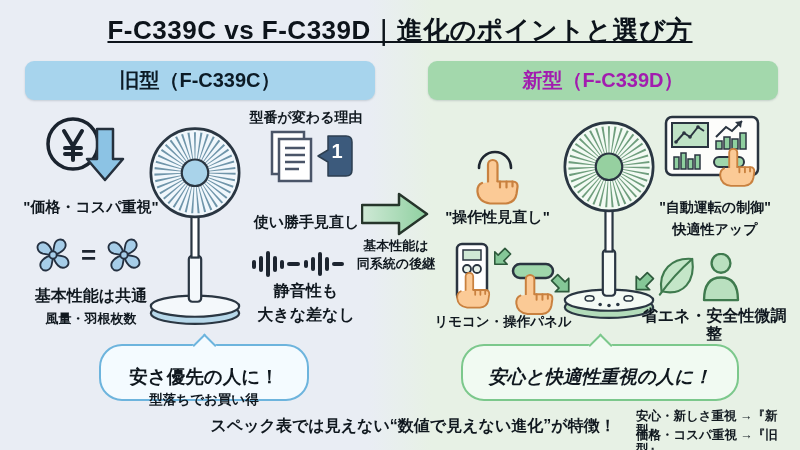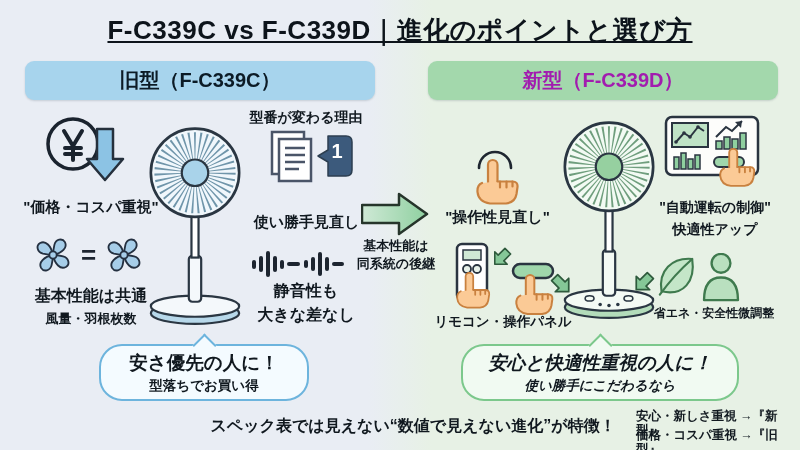--- a/index.html
+++ b/index.html
@@ -9,21 +9,21 @@
     color:#10181f;}
   .abs{position:absolute;}
   .ctr{text-align:center;}
   .page-title{top:13px;left:0;width:800px;font-size:26px;font-weight:800;letter-spacing:.5px;color:#0d141b;text-decoration:underline;}
   .panel-header{top:61px;width:350px;height:39px;border-radius:9px;display:flex;align-items:center;justify-content:center;
     font-size:20px;font-weight:800;color:#0c1b26;box-shadow:0 1px 2px rgba(40,60,80,.18);}
   .hdr-old{left:25px;background:#a7d4ed;}
   .hdr-new{left:428px;background:#a3d8ac;color:#a21caf;}
   .lbl{font-weight:800;line-height:1.15;}
   
-  .bubble{border-radius:23px;text-align:center;padding-top:4px;box-sizing:border-box;}
+  .bubble{border-radius:23px;text-align:center;padding-top:18px;box-sizing:border-box;}
   .bubble-old{left:99px;top:344px;width:210px;height:57px;background:#f4fbff;border:2.5px solid #6db4dd;}
   .bubble-new{left:461px;top:344px;width:278px;height:57px;background:#f1faf2;border:2.5px solid #7cc88c;font-style:italic;}
   .tail{position:absolute;top:-9px;left:50%;margin-left:-8px;width:15px;height:15px;transform:rotate(45deg);}
   .tail-old{background:#f4fbff;border-left:2.5px solid #6db4dd;border-top:2.5px solid #6db4dd;}
   .tail-new{background:#f1faf2;border-left:2.5px solid #7cc88c;border-top:2.5px solid #7cc88c;}
   .bubble-title{font-size:18.5px;font-weight:800;}
   .bubble-sub{font-size:13.5px;font-weight:600;margin-top:2px;}
   
   .wave{display:flex;align-items:center;gap:3.5px;height:30px;}
   .wave i{display:block;width:3.6px;background:#1d2530;border-radius:2px;}
@@ -214,30 +214,29 @@
   <div class="abs lbl ctr" style="left:424px;top:314px;width:158px;font-size:13.5px">リモコン・操作パネル</div>
 
   <svg class="abs" style="left:653px;top:250px" width="46" height="52" viewBox="0 0 54 56">
     <path d="M46 8 C 22 6 6 22 10 46 C 36 52 50 34 46 8 Z" fill="#c4e6c8" stroke="#3f7a4e" stroke-width="2.5" stroke-linejoin="round"></path>
     <path d="M8 50 C 18 36 30 22 46 8" fill="none" stroke="#3f7a4e" stroke-width="2.5" stroke-linecap="round"></path>
   </svg>
   <svg class="abs" style="left:700px;top:253px" width="42" height="49" viewBox="0 0 44 52">
     <circle cx="22" cy="11" r="10" fill="#b9e0bf" stroke="#3f7a4e" stroke-width="2.5"></circle>
     <path d="M4 50 Q4 26 22 26 Q40 26 40 50 Z" fill="#b9e0bf" stroke="#3f7a4e" stroke-width="2.5" stroke-linejoin="round"></path>
   </svg>
-  <div class="abs lbl ctr" style="left:638px;top:307px;width:152px;font-size:12px">省エネ・安全性微調整</div>
+  <div class="abs lbl ctr" style="left:638px;top:307px;width:152px;font-size:16px">省エネ・安全性微調整</div>
 
   <div class="abs bubble bubble-old">
     <div class="tail tail-old"></div>
     <div class="bubble-title">安さ優先の人に！</div>
     <div class="bubble-sub">型落ちでお買い得</div>
   </div>
   <div class="abs bubble bubble-new">
     <div class="tail tail-new"></div>
     <div class="bubble-title">安心と快適性重視の人に！</div>
-    <div class="bubble-sub">使い勝手にこだわるなら</div>
   </div>
 
   <div class="abs lbl ctr" style="left:182px;top:417px;width:462px;font-size:16px">スペック表では見えない“数値で見えない進化”が特徴！</div>
   <div class="abs lbl" style="left:636px;top:409px;width:160px;font-size:12.5px">安心・新しさ重視 →『新型』</div>
   <div class="abs lbl" style="left:636px;top:428px;width:160px;font-size:12.5px">価格・コスパ重視 →『旧型』</div>
 
 </div>
 
 </body></html>

